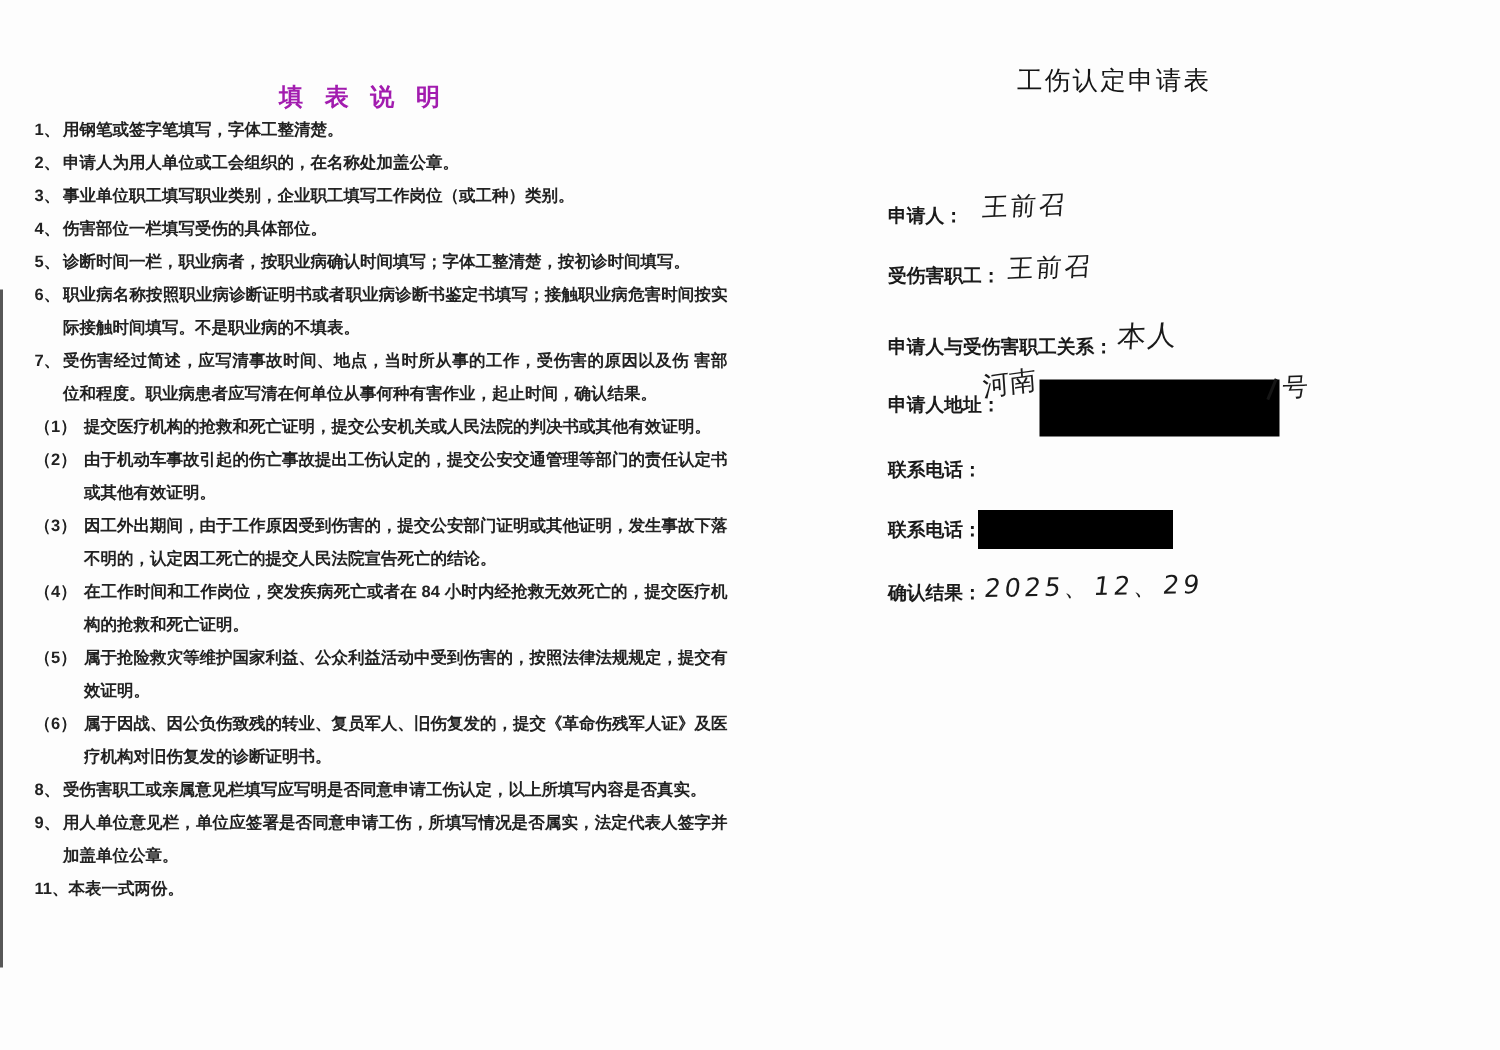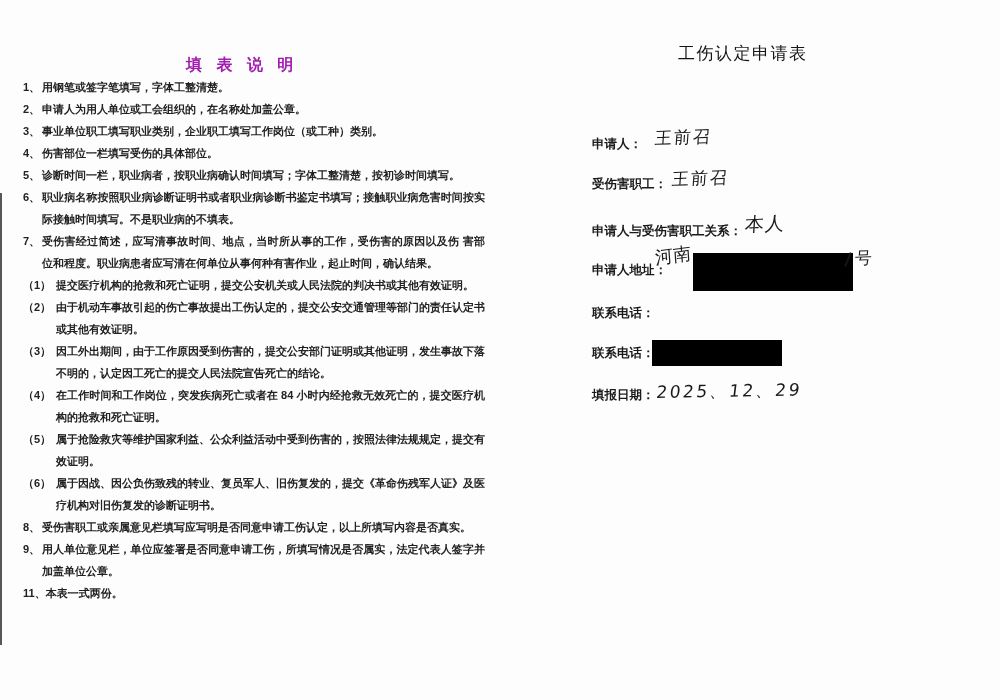--- a/index.html
+++ b/index.html
@@ -149,17 +149,17 @@
     <span class="hw hw-addr-prefix">河南</span>
     <div class="redaction redaction-address"></div>
     <div class="cutoff-stroke"></div>
     <span class="hw hw-addr-suffix">号</span>
 
     <span class="flabel" style="top:306px">联系电话：</span>
 
     <span class="flabel" style="top:346px">联系电话：</span>
     <div class="redaction redaction-phone"></div>
 
-    <span class="flabel" style="top:388px">填报日期：</span>
+    <span class="flabel" style="top:388px">确认结果：</span>
     <span class="hw hw-date">2025、12、29</span>
 
   </div>
 </div>
 
 </body></html>

